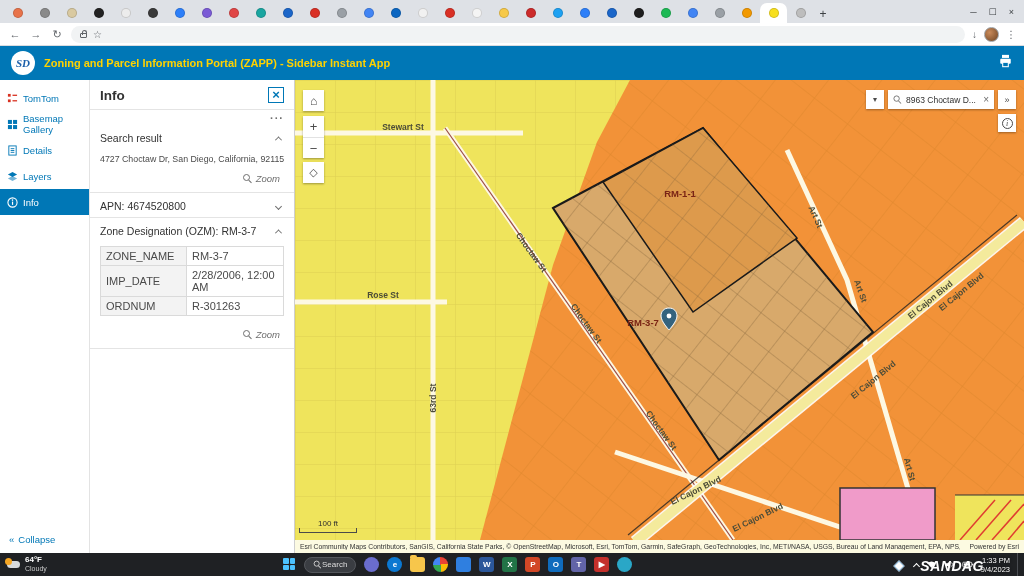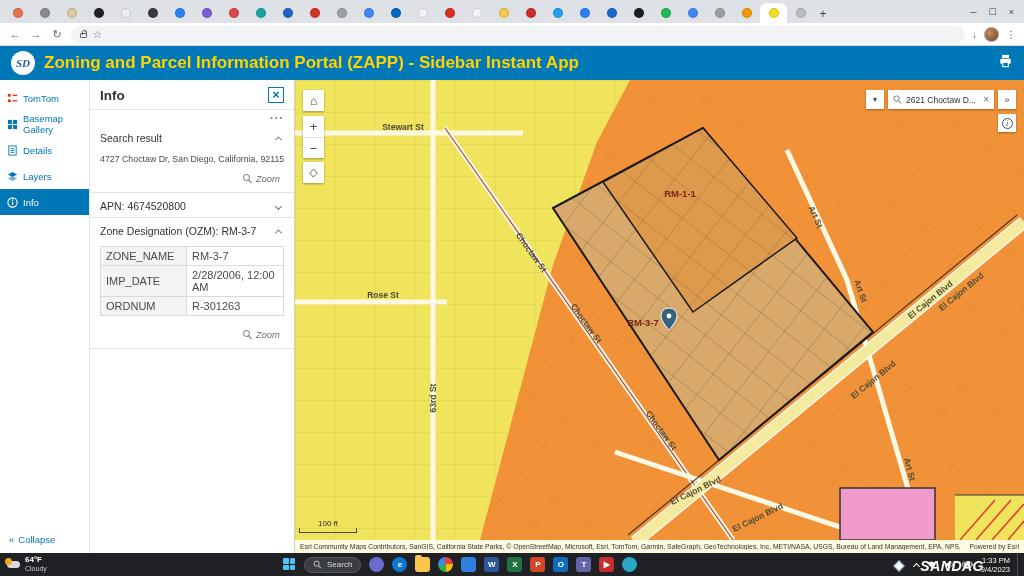--- a/index.html
+++ b/index.html
@@ -21,21 +21,21 @@
   .url-pill { flex:1; height:17px; background:#f1f3f4; border-radius:9px; display:flex; align-items:center; padding:0 9px; gap:6px; }
   .lock-icon { width:7px; height:5px; border:1px solid #5f6368; border-radius:1px; position:relative; margin-top:3px; flex:none; }
   .lock-icon::before { content:''; position:absolute; top:-4px; left:0.5px; width:3.5px; height:3.5px; border:1px solid #5f6368; border-bottom:none; border-radius:3px 3px 0 0; }
   .url-text { font-size:9px; color:#202124; flex:1; white-space:nowrap; overflow:hidden; }
   .ab-ico { color:#5f6368; font-size:10px; }
   .avatar { width:15px; height:15px; border-radius:50%; background:radial-gradient(circle at 35% 35%, #c98a5a, #6e4423); border:1px solid #9aa0a6; }
 
   
   .appheader { height:34px; background:#0077b6; display:flex; align-items:center; padding:0 11px; gap:9px; }
   .sd-logo { width:24px; height:24px; background:#fff; border-radius:50%; display:flex; align-items:center; justify-content:center; font-family:"Liberation Serif", serif; font-style:italic; font-weight:bold; font-size:11px; color:#1b5faa; flex:none; }
-  .app-title { color:#ffd200; font-weight:bold; font-size:17px; }
+  .app-title { color:#ffd200; font-weight:bold; font-size:11px; }
   .printer { margin-left:auto; }
 
   
   .main { display:flex; height:473px; background:#fff; }
   .nav { width:90px; border-right:1px solid #e3e3e3; display:flex; flex-direction:column; padding-top:5px; position:relative; flex:none; }
   .nav-item { height:26px; display:flex; align-items:center; gap:5px; padding:0 7px; color:#0077b6; font-size:9.5px; cursor:pointer; }
   .nav-item svg { flex:none; }
   .nav-item.active { background:#0077b6; color:#fff; }
   .legend-ico { color:#d83020; }
   .collapse-btn { position:absolute; bottom:8px; left:9px; color:#0077b6; font-size:9.5px; display:flex; gap:4px; align-items:center; }
@@ -90,21 +90,21 @@
   .taskbar { height:23px; background:#1f2124; display:flex; align-items:center; position:relative; color:#fff; }
   .weather { display:flex; align-items:center; gap:5px; padding-left:7px; width:120px; }
   .cloud { width:13px; height:7px; background:#d8dadc; border-radius:5px; position:relative; flex:none; }
   .cloud::before { content:''; position:absolute; left:-2px; top:-3px; width:7px; height:7px; border-radius:50%; background:#f5a623; z-index:-0; }
   .w-col { display:flex; flex-direction:column; }
   .w-temp { font-size:8px; font-weight:bold; line-height:1.1; }
   .w-cond { font-size:7px; color:#c9c9c9; line-height:1.1; }
   .tb-center { position:absolute; left:283px; display:flex; align-items:center; gap:8px; height:100%; }
   .start-btn { width:13px; height:13px; display:grid; grid-template-columns:5.5px 5.5px; grid-template-rows:5.5px 5.5px; gap:1.2px; }
   .start-btn i { background:#4cc2ff; border-radius:1px; }
-  .tb-search { display:flex; align-items:center; gap:5px; background:#3a3d42; border:1px solid #54575c; border-radius:9px; height:16px; padding:0 8px; font-size:8px; color:#ddd;text-align:right; }
+  .tb-search { display:flex; align-items:center; background:#3a3d42; border:1px solid #54575c; border-radius:9px; height:16px; padding:0 8px; font-size:8px; color:#ddd;text-align:right; }
   .tb-search .mag { color:#ddd; transform:scale(.85); }
   .tb-icons { display:flex; align-items:center; gap:8px; }
   .tb-icon { width:15px; height:15px; border-radius:3px; display:flex; align-items:center; justify-content:center; font-size:8px; font-weight:bold; color:#fff; }
   .tb-icon.circle { border-radius:50%; }
   .tb-icon.folder { border-radius:2px 3px 3px 3px; position:relative; }
   .tb-icon.folder::before { content:''; position:absolute; top:-2px; left:0; width:7px; height:3px; background:inherit; border-radius:2px 2px 0 0; }
   .tb-icon.chrome { border-radius:50%; background:conic-gradient(#ea4335 0 25%, #fbbc05 0 50%, #34a853 0 75%, #4285f4 0 100%); box-shadow:inset 0 0 0 3px transparent; }
   .tray { margin-left:auto; display:flex; align-items:center; gap:7px; padding-right:5px; height:100%; }
   .tray-chev { width:5px; height:5px; border-right:1.4px solid #fff; border-bottom:1.4px solid #fff; transform:rotate(-135deg); margin-top:3px; }
   .clock { display:flex; flex-direction:column; align-items:flex-end; font-size:7.5px; line-height:1.2; text-shadow:0 0 3px rgba(0,0,0,.9); z-index:2; }
@@ -425,21 +425,21 @@
       <div class="mw" id="locate-btn">
           <span>◇</span>
         </div>
 
       <div class="map-search">
         <div class="ms-caret">
             <span>▾</span>
           </div>
         <div class="ms-box">
           <span class="mag"></span>
-          <span class="ms-text">2621 Choctaw D...</span>
+          <span class="ms-text">8963 Choctaw D...</span>
           <span class="ms-x">×</span>
         </div>
         <div class="ms-expand">
             <span>»</span>
           </div>
       </div>
       <div class="map-info-btn">
         <span class="info-i">i</span>
       </div>
 

